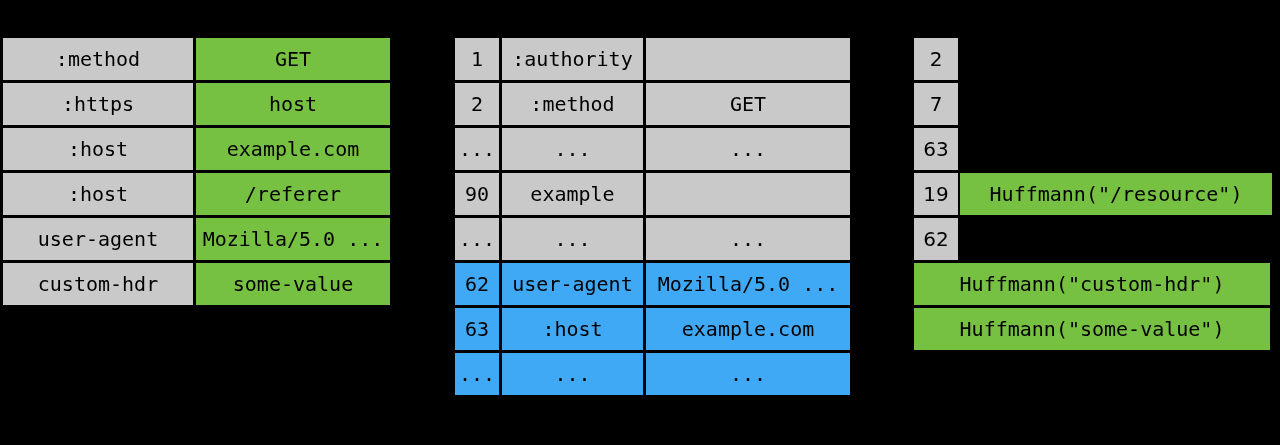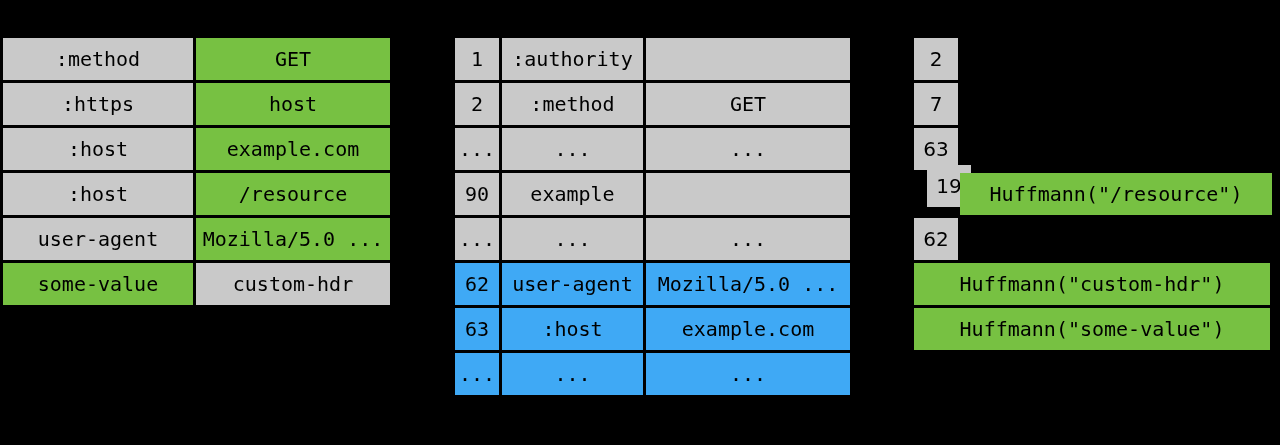--- a/index.html
+++ b/index.html
@@ -86,25 +86,25 @@
 <body>
 
 <div id="request-table">
   <div class="cell">:method</div>
   <div class="cell green">GET</div>
   <div class="cell">:https</div>
   <div class="cell green">host</div>
   <div class="cell">:host</div>
   <div class="cell green">example.com</div>
   <div class="cell">:host</div>
-  <div class="cell green">/resource</div>
+  <div class="cell green">/referer</div>
   <div class="cell">user-agent</div>
   <div class="cell green">Mozilla/5.0 ...</div>
+  <div class="cell">custom-hdr</div>
   <div class="cell green">some-value</div>
-  <div class="cell">custom-hdr</div>
 </div>
 
 <div id="index-table">
   <div class="cell">1</div>
   <div class="cell">:authority</div>
   <div class="cell"></div>
 
   <div class="cell">2</div>
   <div class="cell">:method</div>
   <div class="cell">GET</div>
@@ -131,19 +131,19 @@
 
   <div class="cell blue">...</div>
   <div class="cell blue">...</div>
   <div class="cell blue">...</div>
 </div>
 
 <div id="encoded-block">
   <div class="cell sans idx-box" style="top:0px;">2</div>
   <div class="cell sans idx-box" style="top:45px;">7</div>
   <div class="cell sans idx-box" style="top:90px;">63</div>
-  <div class="cell sans idx-box" style="top:127px;margin-left:13px;">19</div>
+  <div class="cell sans idx-box" style="top:135px;">19</div>
   <div class="cell sans idx-box" style="top:180px;">62</div>
 
   <div class="cell green lit-resource">Huffmann("/resource")</div>
   <div class="cell green lit-custom">Huffmann("custom-hdr")</div>
   <div class="cell green lit-some">Huffmann("some-value")</div>
 </div>
 
 </body></html>

